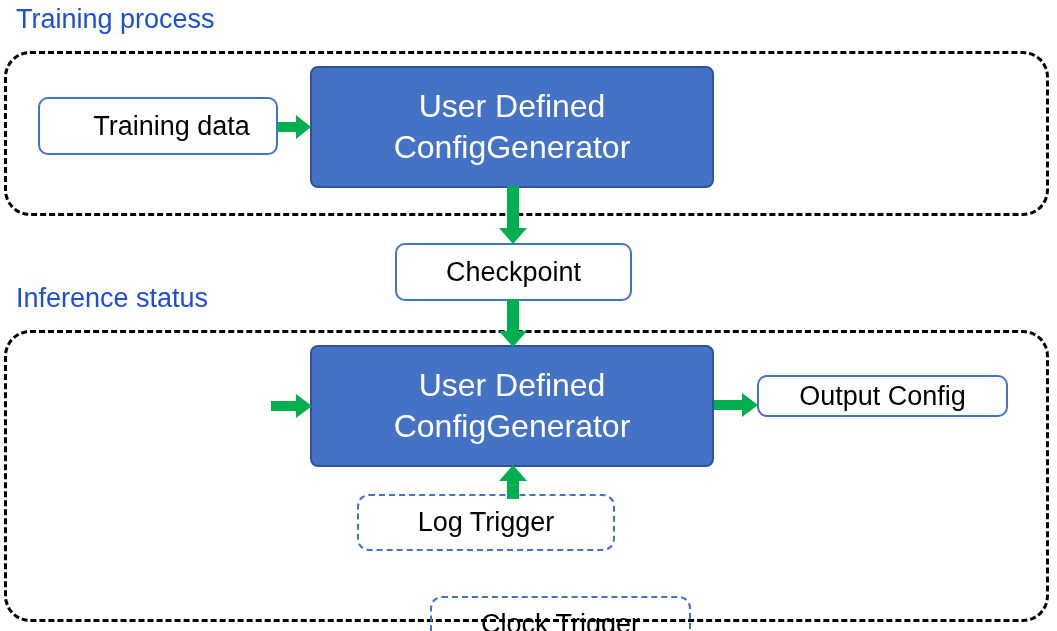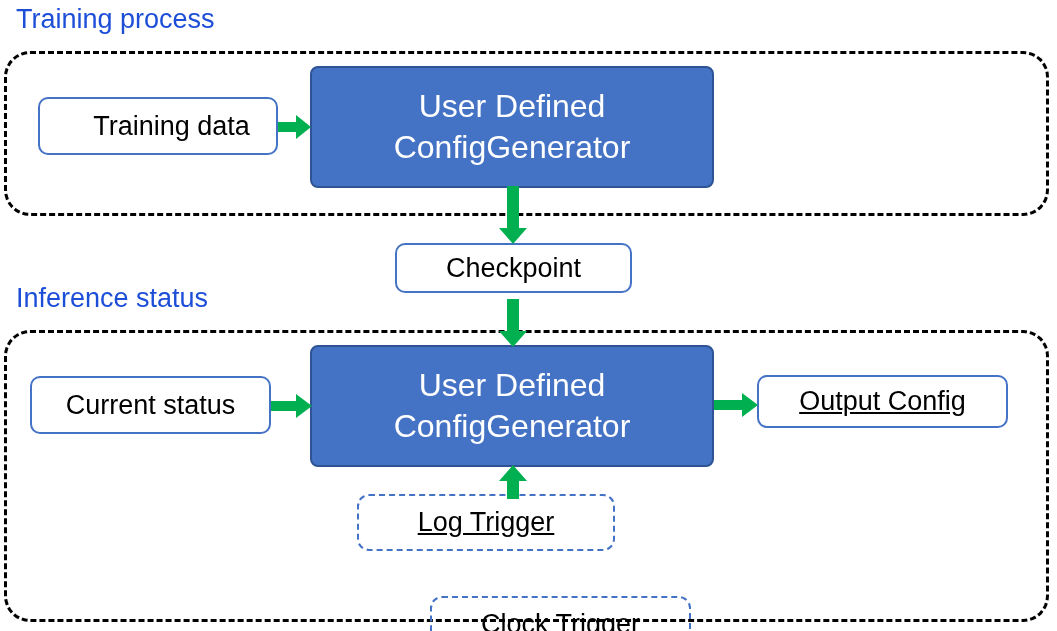--- a/index.html
+++ b/index.html
@@ -48,23 +48,23 @@
     justify-content: center;
     background: #ffffff;
     border: 2px solid #4472C4;
     border-radius: 10px;
     font-size: 27px;
     color: #000000;
     white-space: nowrap;
     font-family: "Liberation Sans", sans-serif;
   }
   #node-training-data { left: 38px;  top: 97px;  width: 240px; height: 58px; padding-left: 27px; }
-  #node-checkpoint    { left: 395px; top: 243px; width: 237px; height: 50px; }
+  #node-checkpoint    { left: 395px; top: 243px; width: 237px; height: 58px; }
   #node-current-status{ left: 30px;  top: 376px; width: 241px; height: 58px; }
-  #node-output-config { left: 757px; top: 375px; width: 251px; height: 53px; text-decoration: underline; }
+  #node-output-config { left: 757px; top: 375px; width: 251px; height: 42px; }
 
   
   .node-filled {
     position: absolute;
     box-sizing: border-box;
     display: flex;
     flex-direction: column;
     align-items: center;
     justify-content: center;
     background: #4472C4;
@@ -86,21 +86,20 @@
     display: flex;
     align-items: center;
     justify-content: center;
     background: transparent;
     border: 2px dashed #4472C4;
     border-radius: 12px;
     font-size: 27px;
     color: #000000;
     white-space: nowrap;
     font-family: "Liberation Sans", sans-serif;
-    text-decoration: underline;
   }
   #node-log-trigger   { left: 357px; top: 494px; width: 258px; height: 57px; z-index: 3; }
   #node-clock-trigger { left: 430px; top: 549px; width: 261px; height: 57px; z-index: 4; margin-top: 47px; }
 
   
   .arrow {
     position: absolute;
     z-index: 5;
   }
   .arrow svg { display: block; }
@@ -131,23 +130,20 @@
 
   <div class="node-filled" id="node-generator-train">
     <span>User Defined</span>
     <span>ConfigGenerator</span>
   </div>
 
   <div class="node" id="node-checkpoint">
     <span>Checkpoint</span>
   </div>
 
-  <div class="node" id="node-current-status">
-    <span>Current status</span>
-  </div>
 
   <div class="node-filled" id="node-generator-infer">
     <span>User Defined</span>
     <span>ConfigGenerator</span>
   </div>
 
   <div class="node" id="node-output-config">
     <span>Output Config</span>
   </div>
 

